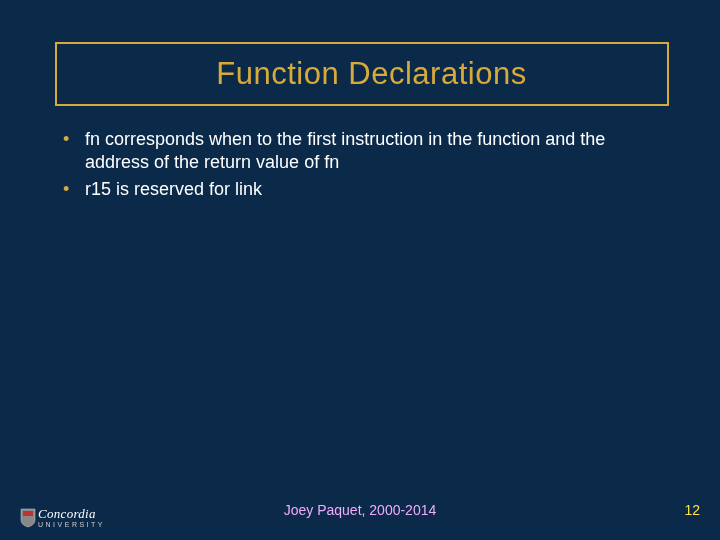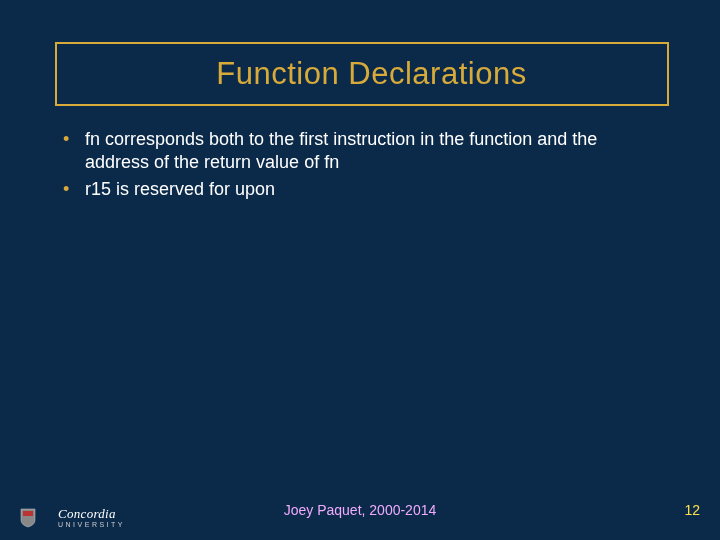--- a/index.html
+++ b/index.html
@@ -82,21 +82,21 @@
     right: 20px;
     color: #fde047;
     font-size: 14px;
   }
   .logo {
     position: absolute;
     left: 20px;
     bottom: 12px;
     display: flex;
     align-items: center;
-    gap: 22px;
+    gap: 2px;
   }
   .logo-shield {
     width: 16px;
     height: 20px;
   }
   .logo-text {
     display: flex;
     flex-direction: column;
     line-height: 1;
   }
@@ -118,22 +118,22 @@
 <body>
 
 <div class="slide">
 
   <div class="title-box">
     <div class="title-text">Function Declarations</div>
   </div>
 
   <div class="bullets">
     <ul>
-      <li>fn corresponds both to the first instruction in the function and the address of the return value of fn</li>
-      <li>r15 is reserved for upon</li>
+      <li>fn corresponds when to the first instruction in the function and the address of the return value of fn</li>
+      <li>r15 is reserved for link</li>
     </ul>
   </div>
 
   <div class="logo">
     <svg class="logo-shield" viewBox="0 0 16 20">
       <path d="M1 1 L15 1 L15 12 Q15 17 8 19 Q1 17 1 12 Z" fill="#888" stroke="#ccc" stroke-width="0.5"></path>
       <rect x="3" y="3" width="10" height="5" fill="#bb3333"></rect>
     </svg>
     <div class="logo-text">
       <span class="logo-name">Concordia</span>

